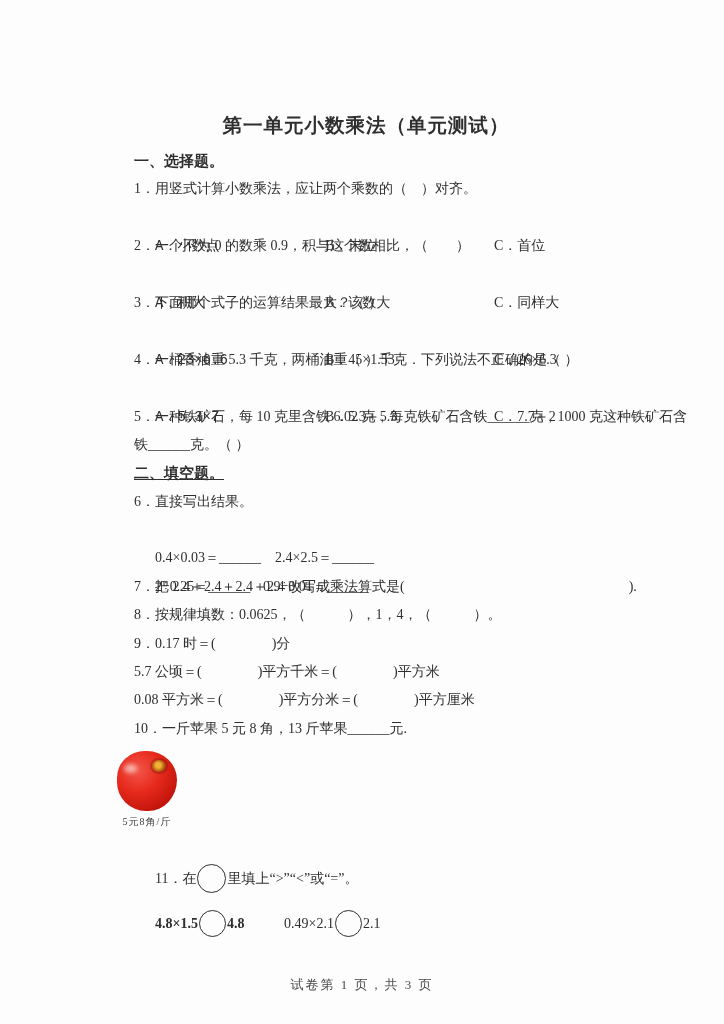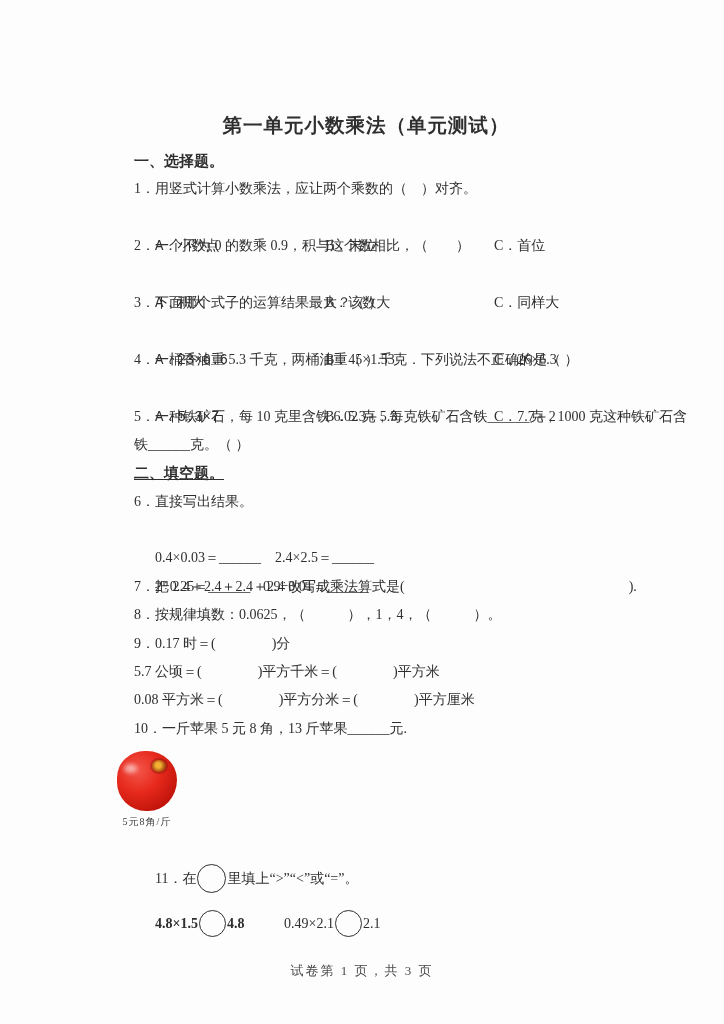--- a/index.html
+++ b/index.html
@@ -58,21 +58,21 @@
     background:rgba(255,255,255,.55); filter:blur(2px);
   }
   .apple-eye {
     position:absolute; right:19%; top:14%;
     width:14px; height:12px; border-radius:50%;
     background:radial-gradient(circle at 45% 45%, #f2b035 25%, #b05a10 60%, #6e2508 100%);
     box-shadow:0 0 0 2px rgba(120,20,8,.35);
   }
   .apple-caption { font-size:10px; color:#3d3d3d; margin-top:4px; letter-spacing:1px;font-family:Liberation Serif, serif; }
   .footer {
-    position:absolute; left:0; right:0; bottom:44px;
+    position:absolute; left:0; right:0; bottom:30px;
     text-align:center; font-size:13px; color:#4a4a4a; letter-spacing:2px;
   }
 </style>
 </head>
 <body>
 
 <div class="page">
   <div class="content">
 
     <h1 class="title">第一单元小数乘法（单元测试）</h1>

